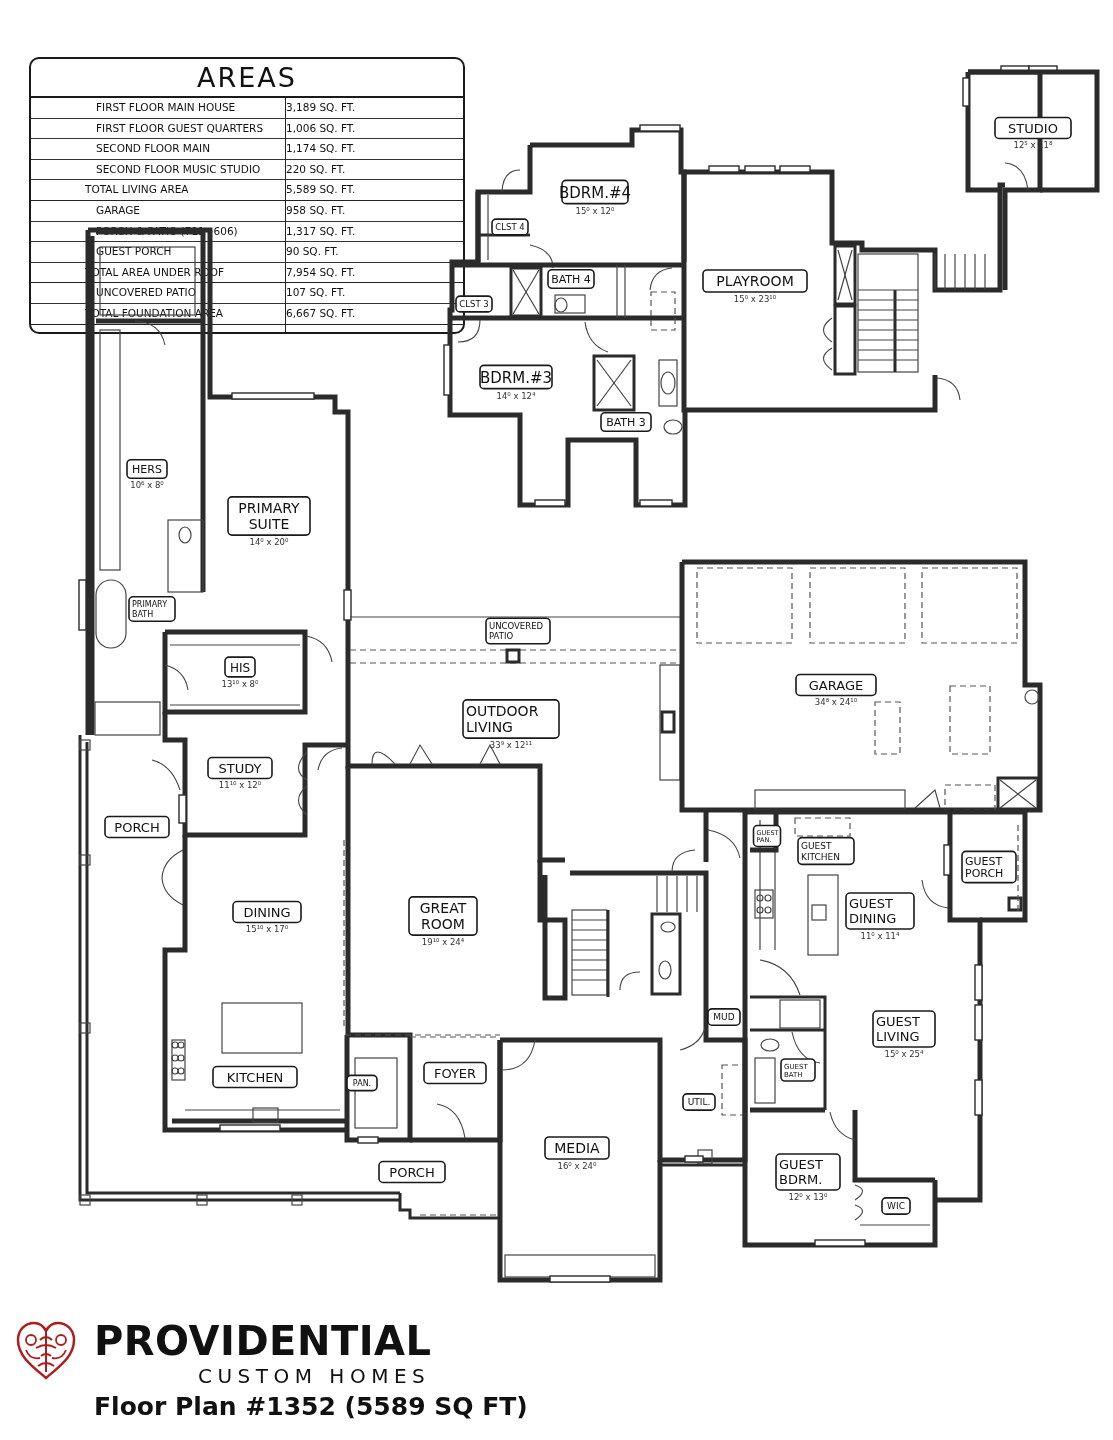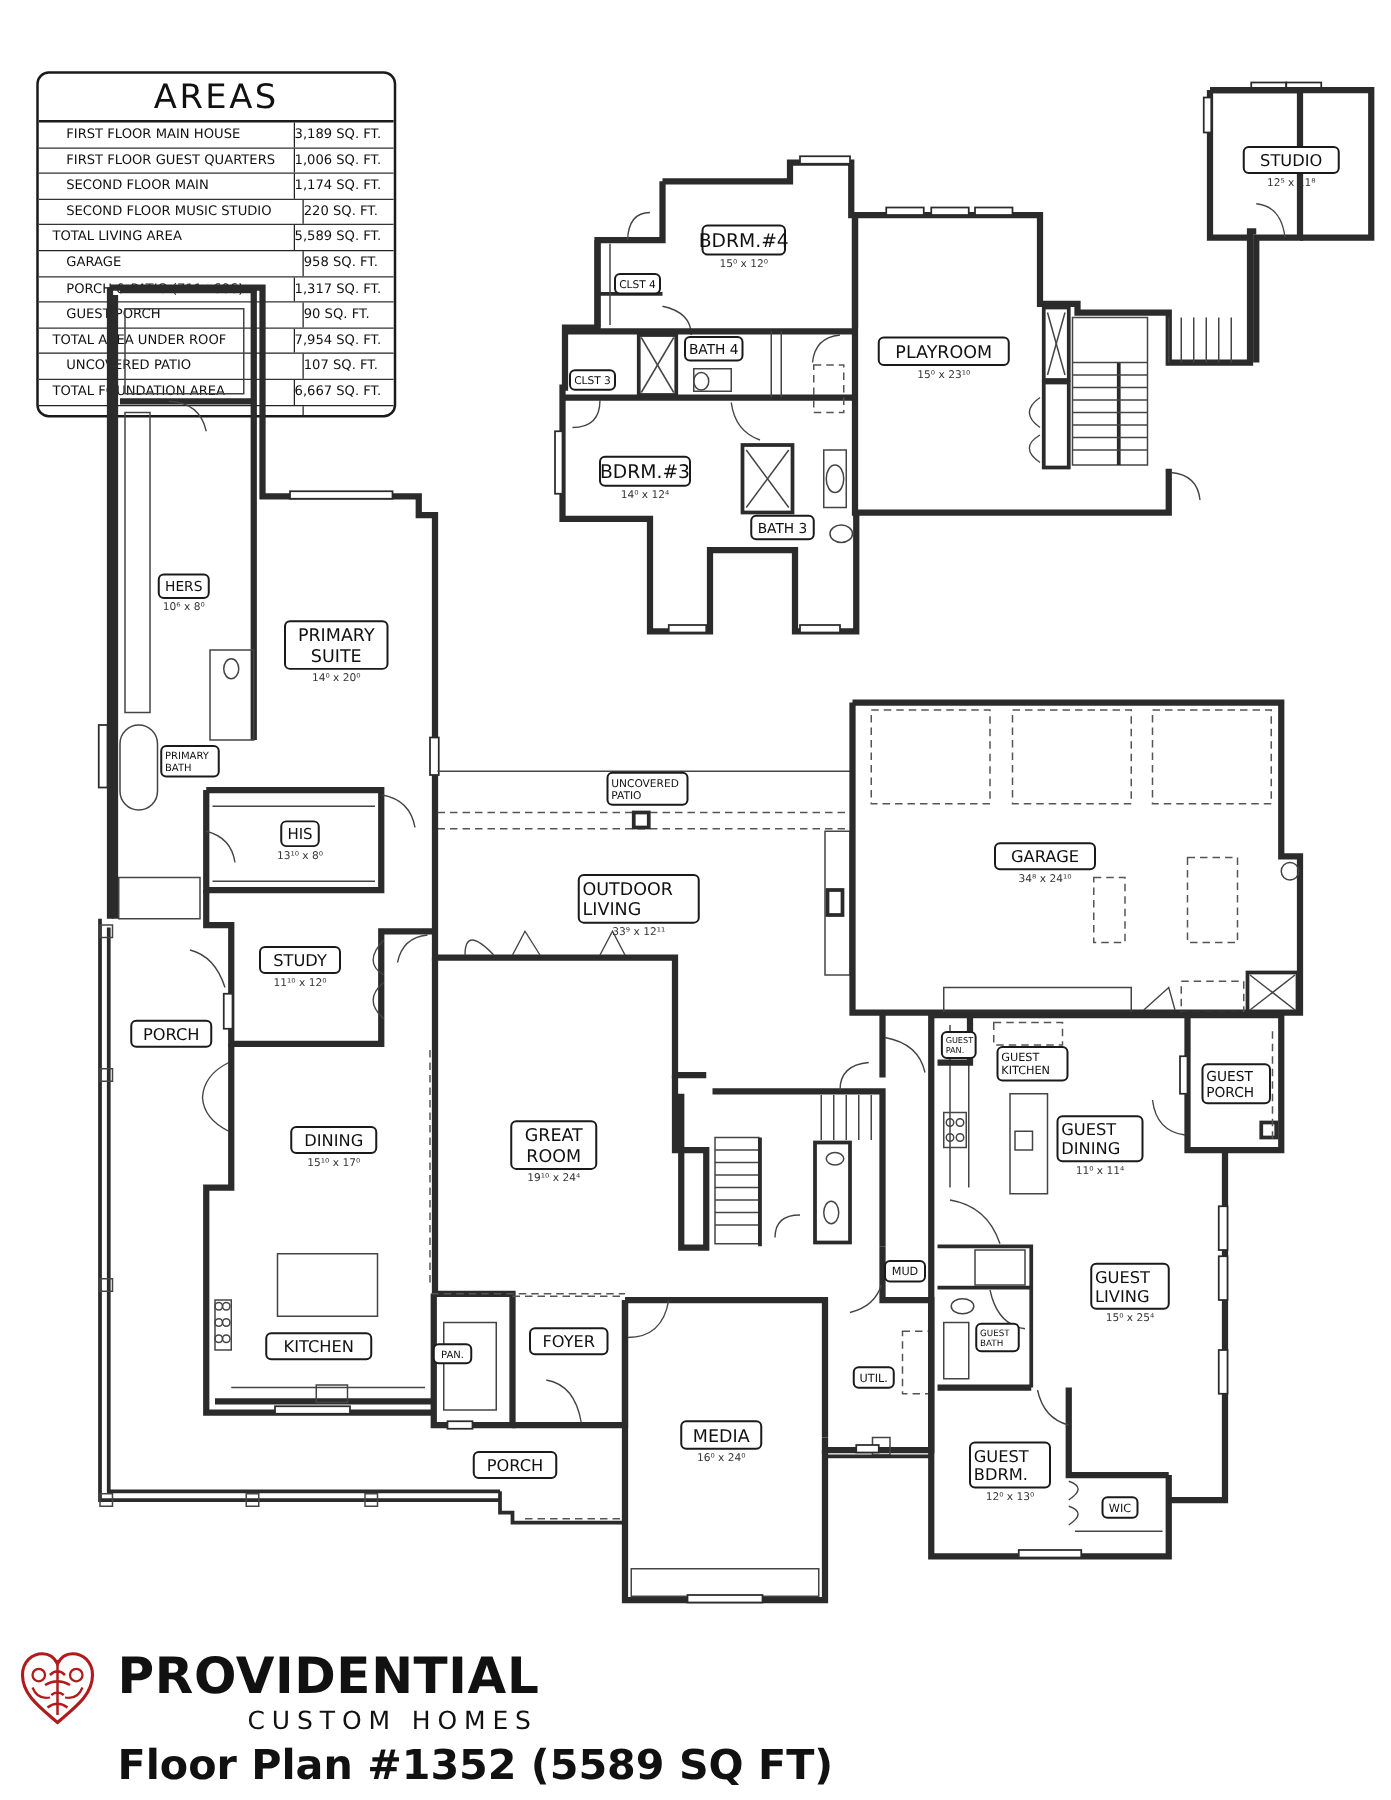--- a/index.html
+++ b/index.html
@@ -1,29 +1,29 @@
 <!DOCTYPE html>
 <html><head>
 <meta charset="utf-8">
 <style>
   html, body { margin:0; padding:0; background:#ffffff; }
   body { width:1113px; height:1440px; position:relative; overflow:hidden; font-family:"DejaVu Sans", sans-serif; color:#111; }
-  .areas { position:absolute; left:29px; top:57px; width:288px; height:277px; border:2.5px solid #1a1a1a; border-radius:10px; box-sizing:border-box; background:#fff; overflow:hidden; }
+  .areas { position:absolute; left:29px; top:57px; width:436px; height:277px; border:2.5px solid #1a1a1a; border-radius:10px; box-sizing:border-box; background:#fff; overflow:hidden; }
   .areas-title { height:37px; border-bottom:2px solid #1a1a1a; text-align:center; font-size:27px; letter-spacing:2px; line-height:38px; font-family:"DejaVu Sans", sans-serif; }
-  .areas-row { display:flex; height:19.6px; border-bottom:1px solid #333; font-size:10.5px; line-height:19.6px; }
+  .areas-row { display:flex; height:19.6px; border-bottom:1px solid #333; font-size:10.5px; line-height:19.6px;padding-left:43px; }
   .areas-row.strong { border-bottom:1.8px solid #222; }
   .areas-row .lbl { width:212px; border-right:1.8px solid #222; padding-left:22px; box-sizing:border-box; white-space:nowrap; }
   .areas-row.total .lbl { padding-left:11px; }
   .areas-row .val { flex:1; text-align:left; padding-right:10px; white-space:nowrap; }
   .areas-row.blank { border-bottom:none; height:22px; }
   svg.plan { position:absolute; left:0; top:0; }
   .brand { position:absolute; left:12px; top:1310px; width:480px; height:130px;text-align:right; }
   .brand-name { position:absolute; left:82px; top:8px; font-size:40px; font-weight:bold; letter-spacing:0.5px; font-family:"DejaVu Sans", sans-serif; }
   .brand-sub { position:absolute; left:186px; top:54px; font-size:20px; letter-spacing:5.5px; font-family:"DejaVu Sans", sans-serif; }
-  .plan-title { position:absolute; left:82px; top:82px; font-size:33px; font-weight:bold; font-family:"DejaVu Sans", sans-serif; white-space:nowrap; }
+  .plan-title { position:absolute; left:82px; top:82px; font-size:25px; font-weight:bold; font-family:"DejaVu Sans", sans-serif; white-space:nowrap; }
   .logo { position:absolute; left:2px; top:10px; width:64px; height:62px; }
 </style>
 </head>
 <body>
 
 <div class="areas">
   <div class="areas-title">AREAS</div>
   <div id="areas-rows">
       <div class="areas-row">
         <div class="lbl">FIRST FLOOR MAIN HOUSE</div>

